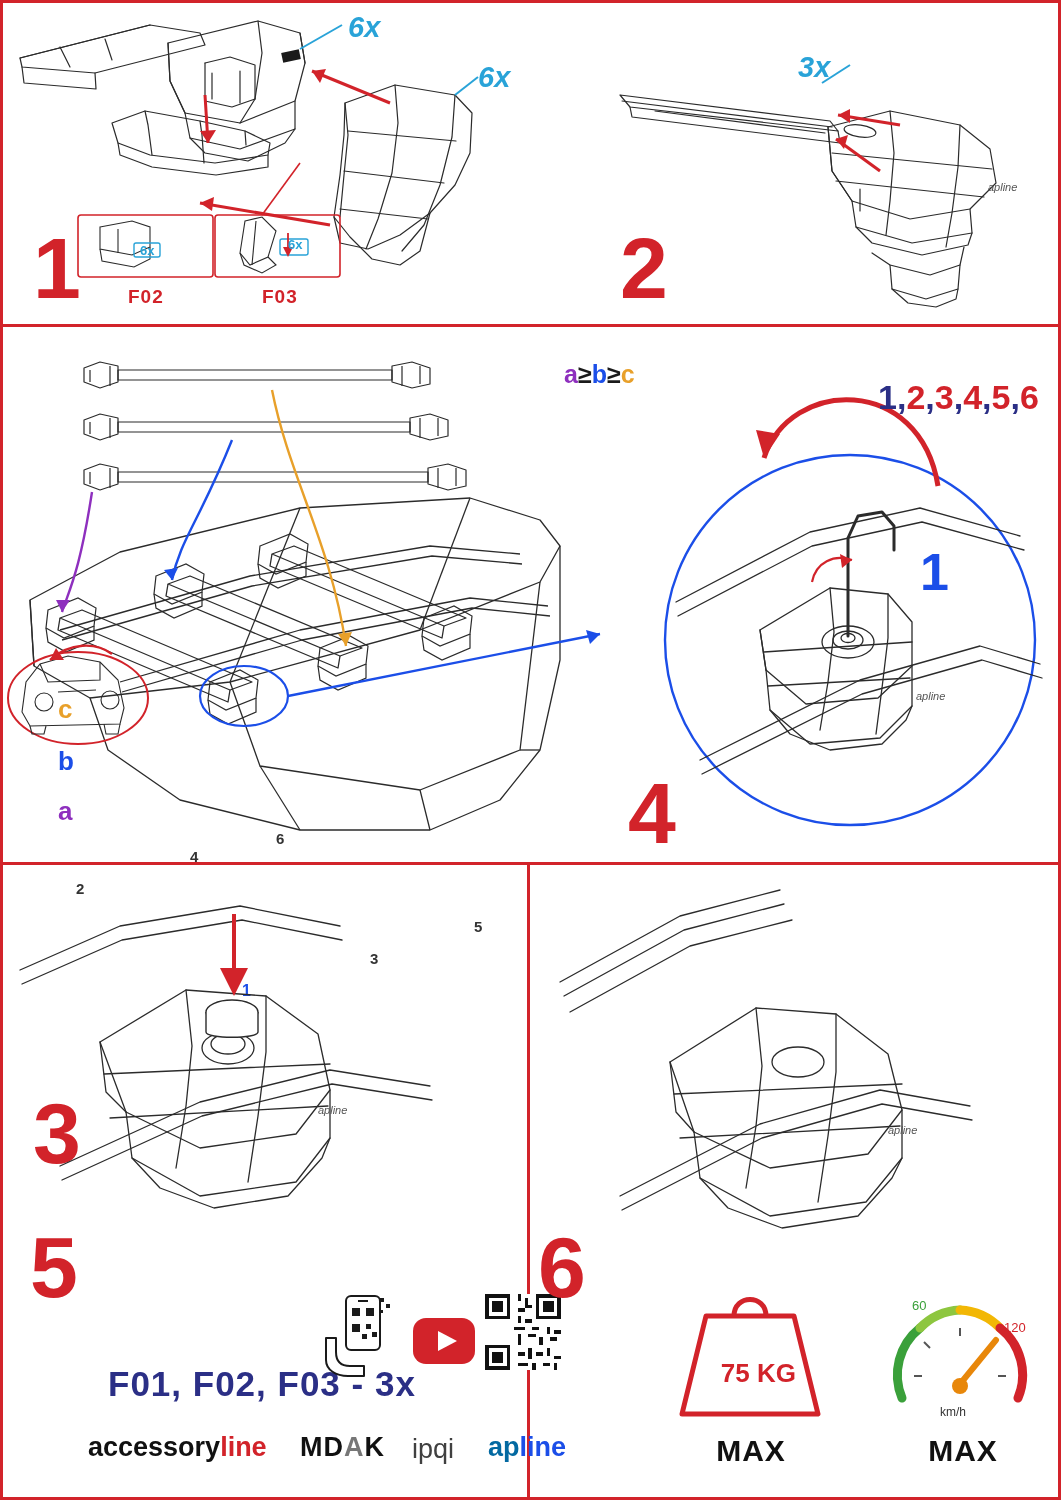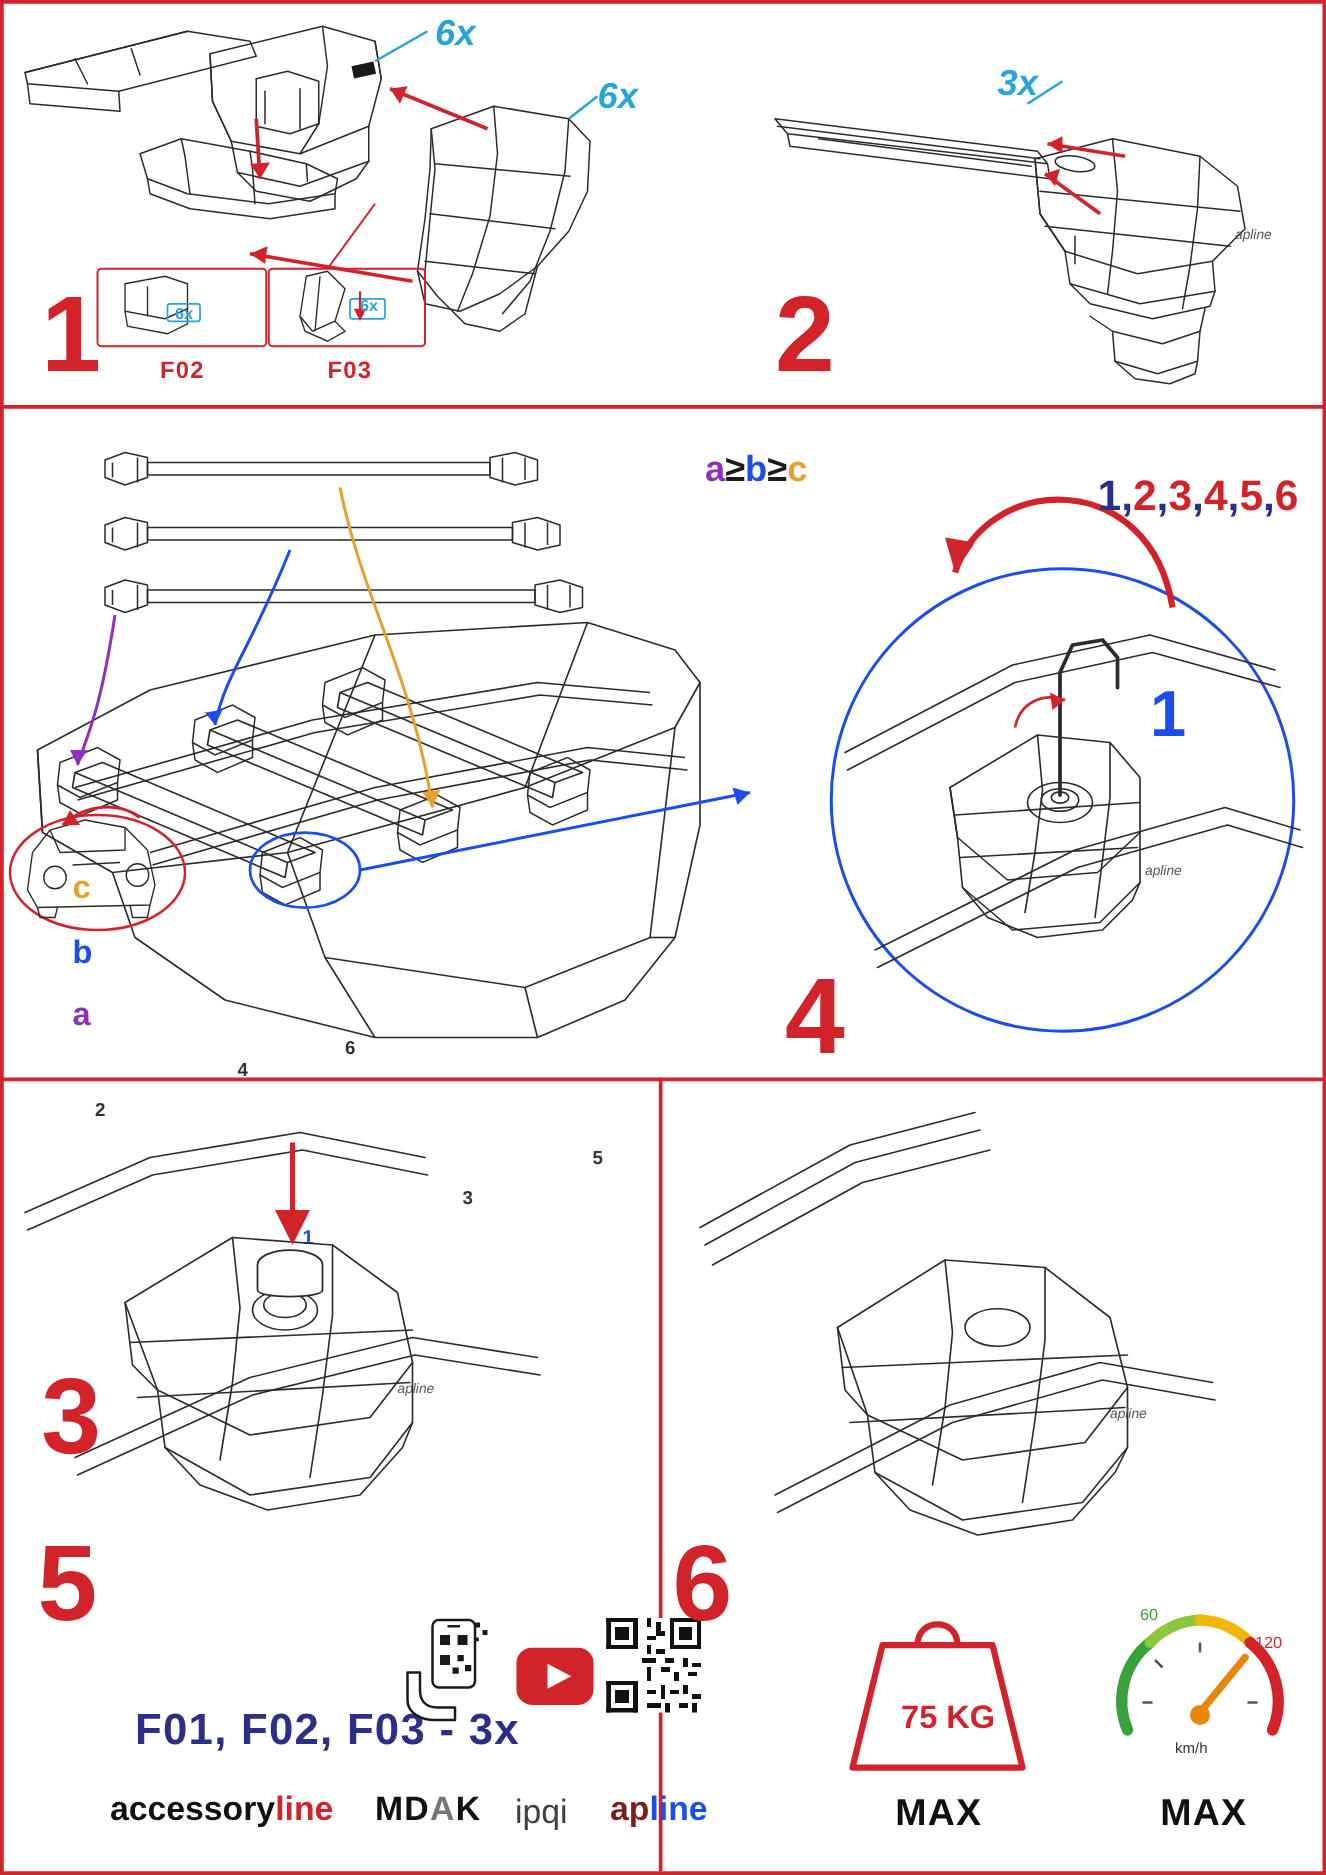--- a/index.html
+++ b/index.html
@@ -13,21 +13,21 @@
   svg{display:block;}
   .lbl{position:absolute;font-weight:700;}
   .cyan{color:#29a3d8;}
   .red{color:#d2232a;}
   .blue{color:#1b4ee8;}
   .purple{color:#8e2fbe;}
   .orange{color:#e8a02a;}
   .navy{color:#2b2f86;}
   .qtylabel{font-family:"Liberation Sans",sans-serif;font-size:29px;font-style:italic;}
   .fcode{font-family:"Liberation Sans",sans-serif;font-size:19px;color:#d2232a;font-weight:700;letter-spacing:1px;}
-  .abcseq{font-family:"Liberation Sans",sans-serif;font-weight:700;font-size:29px;}
+  .abcseq{font-family:"Liberation Sans",sans-serif;font-weight:700;font-size:25px;}
   .seq16{font-family:"Liberation Sans",sans-serif;font-weight:700;font-size:34px;}
   .maxlabel{font-family:"Liberation Sans",sans-serif;font-size:30px;font-weight:700;letter-spacing:1px;color:#111;}
   .kgtext{font-family:"Liberation Sans",sans-serif;font-size:26px;font-weight:700;color:#d2232a;}
   .f0text{font-family:"Liberation Sans",sans-serif;font-size:35px;font-weight:700;color:#2b2f86;letter-spacing:1px;}
   .bword{font-family:"Liberation Sans",sans-serif;font-size:27px;font-weight:700;color:#111;}
   .bword .accent{color:#d2232a;}
   .bword.light{font-weight:400;color:#404040;}
 </style>
 </head>
 <body>
@@ -435,21 +435,21 @@
     </div>
 
     <div class="bword" style="position:absolute;left:88px;top:566px;">
       <span>accessory</span><span class="accent">line</span>
     </div>
     <div class="bword" style="position:absolute;left:300px;top:566px;letter-spacing:1px;">
       <span>MD</span><span style="color:#777">A</span><span>K</span>
     </div>
     <div class="bword light" style="position:absolute;left:412px;top:568px;">ipqi</div>
     <div class="bword" style="position:absolute;left:488px;top:566px;">
-      <span style="color:#7f1d1d">ap</span><span style="color:#1b4ee8">line</span>
+      <span style="color:#0369a1">ap</span><span style="color:#1b4ee8">line</span>
     </div>
   </div>
 
   <div class="panel" style="left:530px;top:866px;width:528px;height:630px;">
     <svg width="528" height="400" viewBox="0 0 528 400">
       <g fill="none" stroke="#2b2b2b" stroke-width="1.3" stroke-linejoin="round" stroke-linecap="round">
         <path d="M30 116 L150 50 L250 24"></path>
         <path d="M34 130 L154 64 L254 38"></path>
         <path d="M40 146 L160 80 L262 54"></path>
         <path d="M90 330 L230 258 L350 224 L440 240"></path>
@@ -472,21 +472,21 @@
 
     <div style="position:absolute;left:142px;top:418px;">
       <svg width="156" height="140" viewBox="0 0 156 140">
         <path d="M34 32 L122 32 L146 130 L10 130 Z" fill="none" stroke="#d2232a" stroke-width="5" stroke-linejoin="round"></path>
         <path d="M62 32 C62 10, 94 10, 94 32" fill="none" stroke="#d2232a" stroke-width="5"></path>
       </svg>
     </div>
     <div class="kgtext" style="position:absolute;left:176px;top:492px;width:90px;text-align:right;">75 KG</div>
     <div class="maxlabel" style="position:absolute;left:156px;top:568px;width:130px;text-align:center;">MAX</div>
 
-    <div style="position:absolute;left:348px;top:404px;">
+    <div style="position:absolute;left:348px;top:418px;">
       <svg width="164" height="150" viewBox="0 0 164 150">
         <g fill="none" stroke-width="9" stroke-linecap="round">
           <path d="M24 114 A 60 60 0 0 1 42 44" stroke="#3aa03a"></path>
           <path d="M42 44 A 60 60 0 0 1 82 26" stroke="#8dc63f"></path>
           <path d="M82 26 A 60 60 0 0 1 122 44" stroke="#f2b705"></path>
           <path d="M122 44 A 60 60 0 0 1 140 114" stroke="#d2232a"></path>
         </g>
         <g stroke="#555" stroke-width="2">
           <path d="M46 58 L52 64"></path>
             <path d="M82 44 L82 52"></path>

